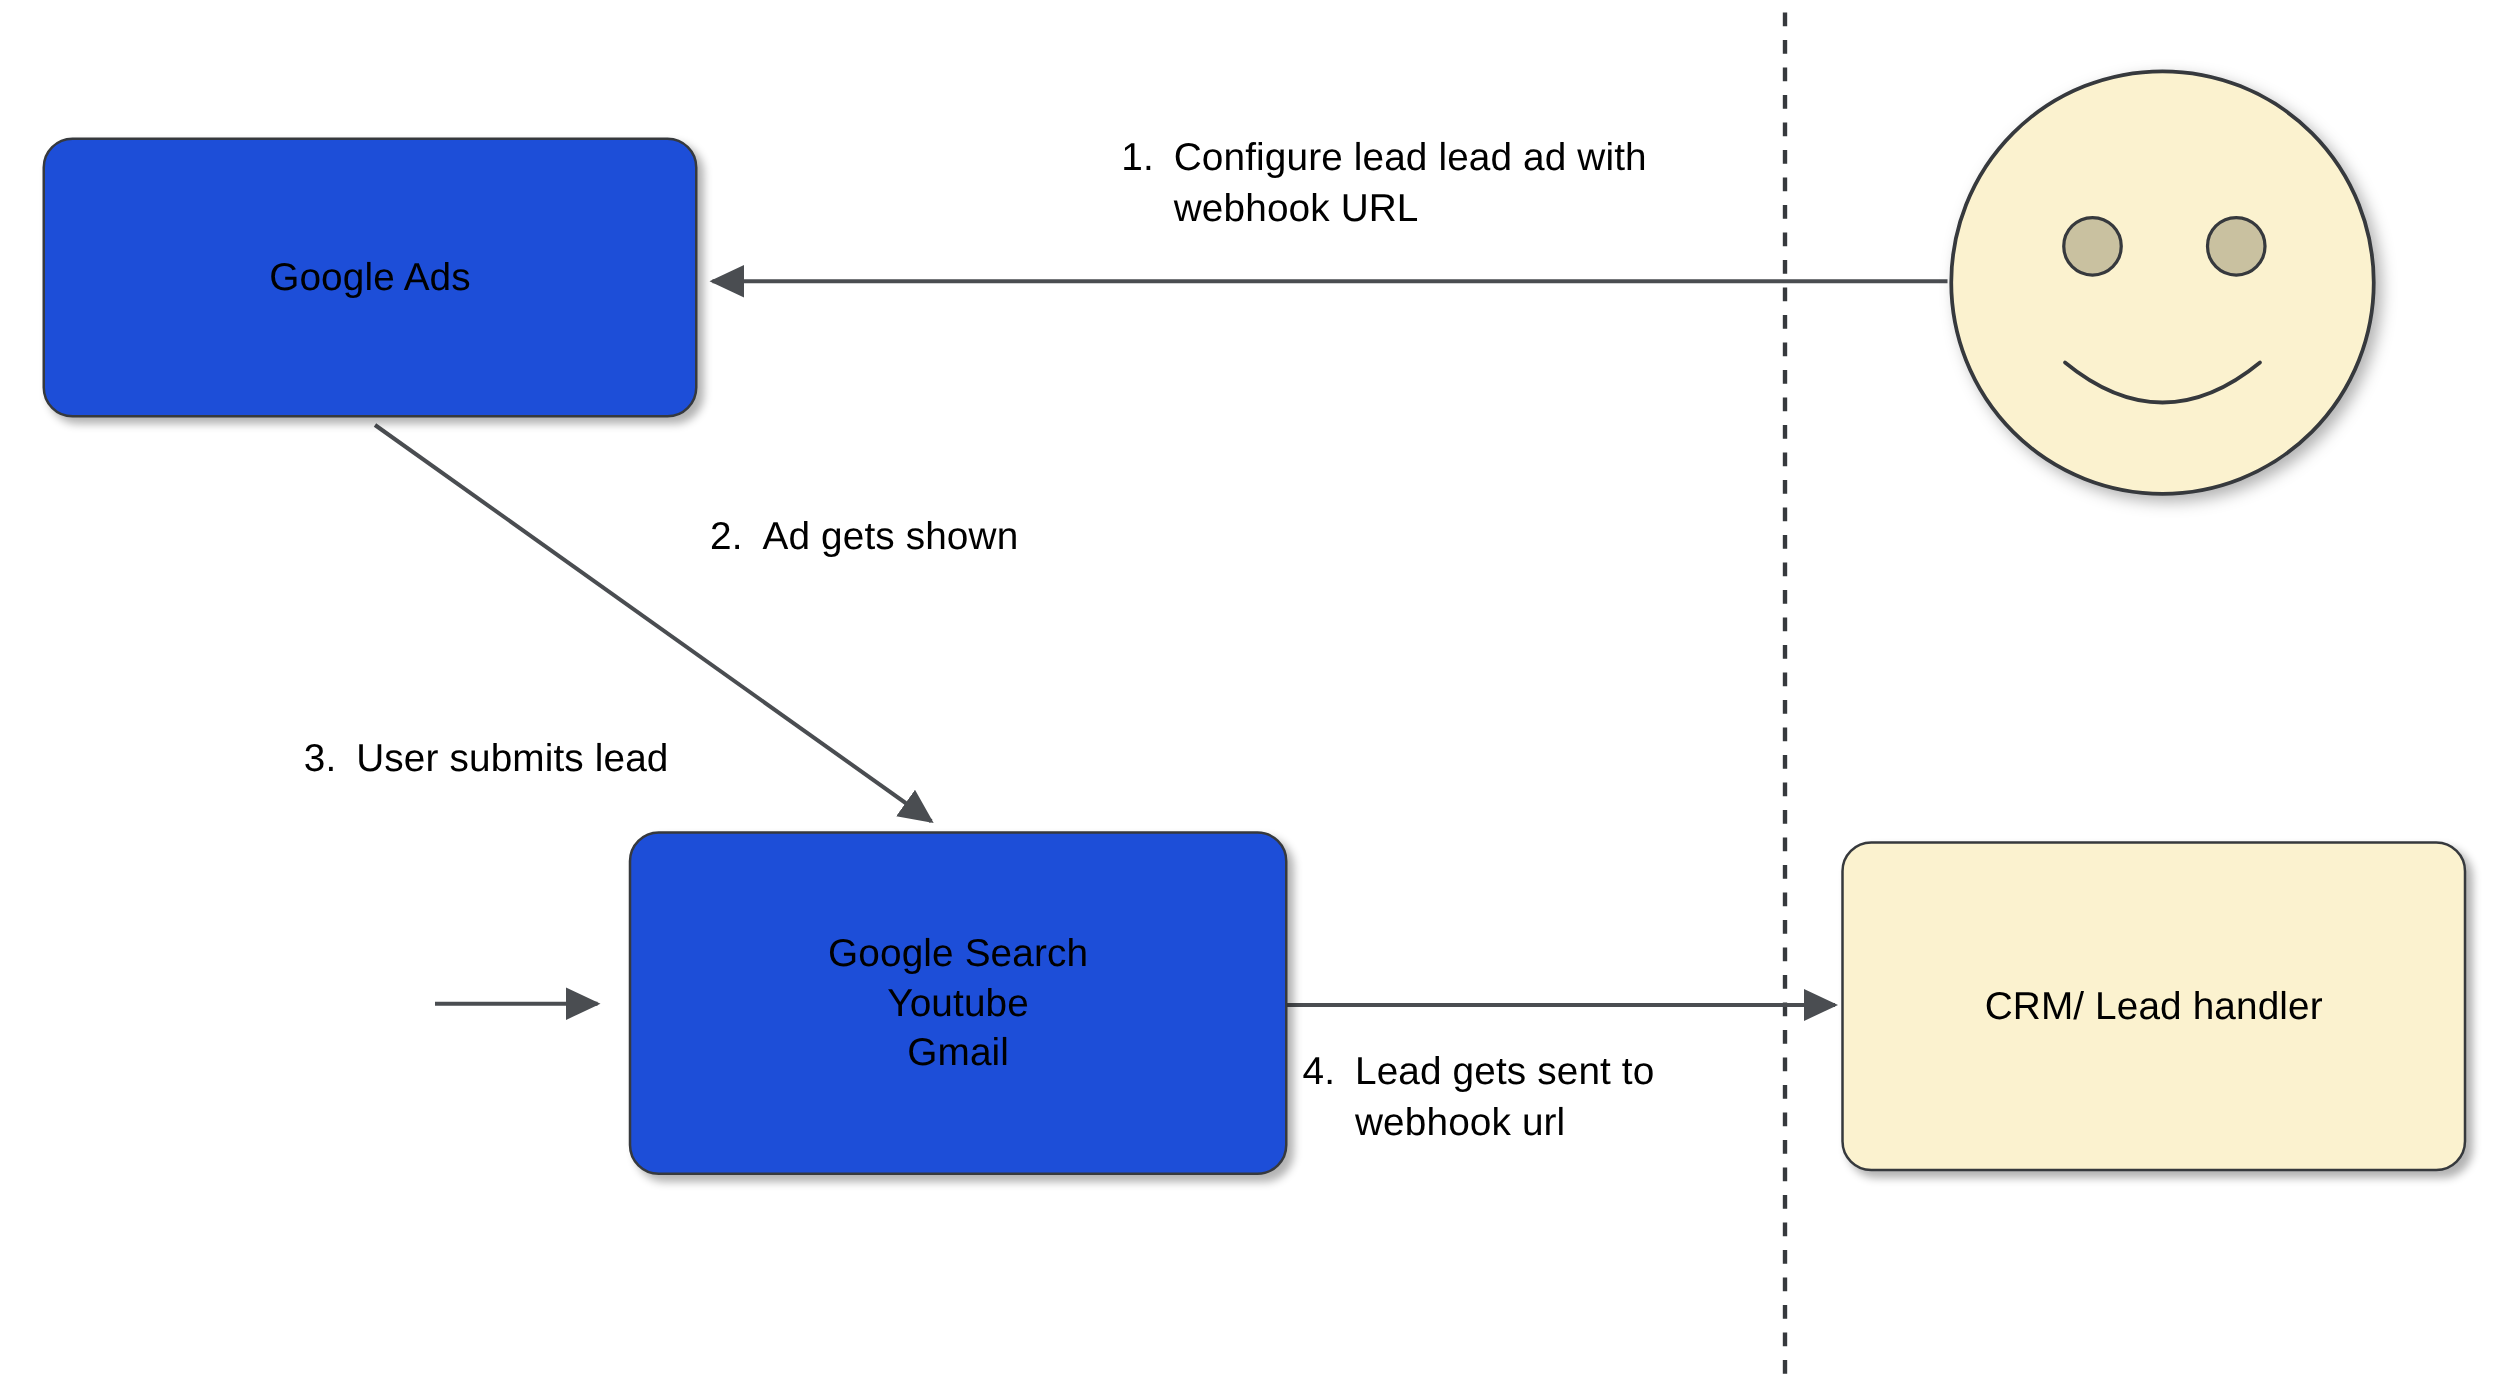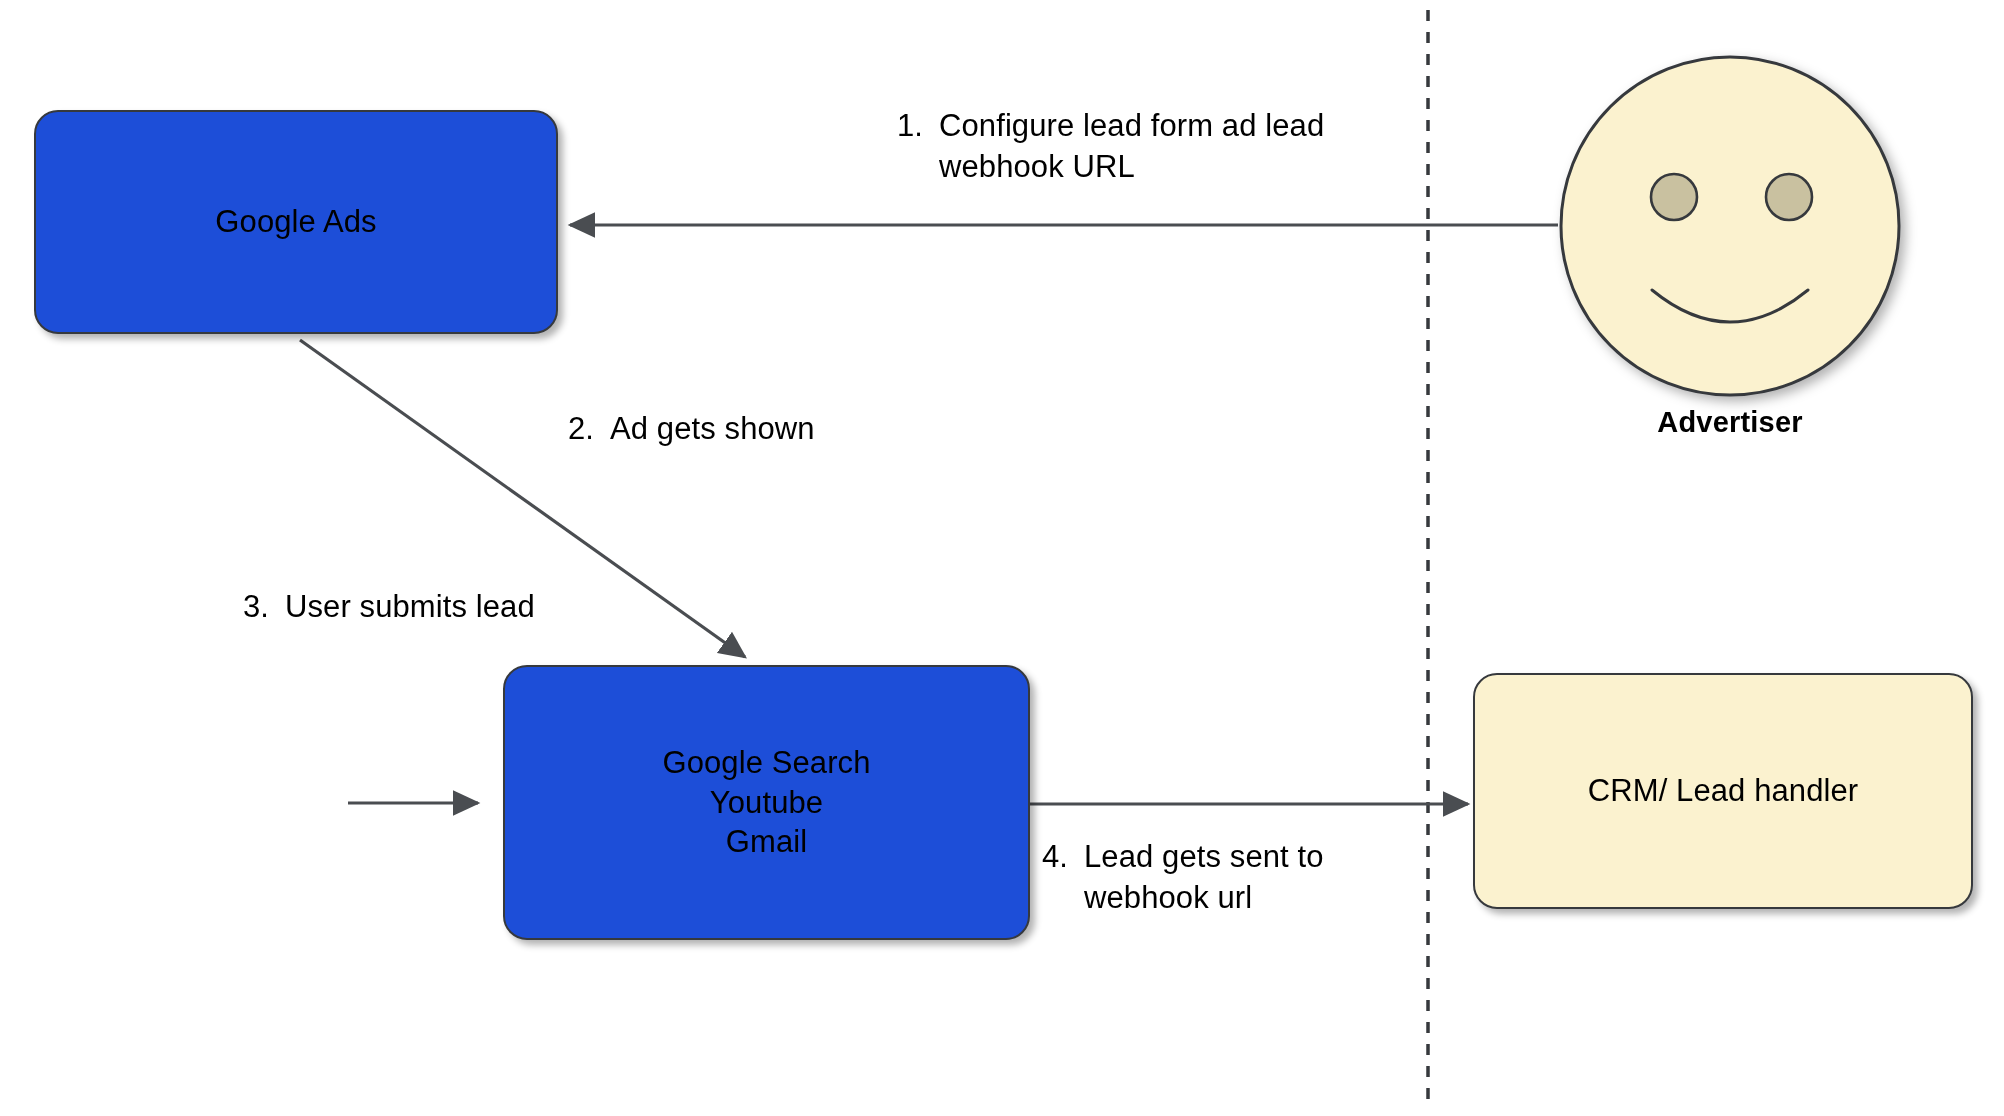--- a/index.html
+++ b/index.html
@@ -60,21 +60,21 @@
     left: 483px;
     top: 665px;
     width: 527px;
     height: 275px;
     margin-left: 20px;
   }
   #box-crm {
     left: 1473px;
     top: 673px;
     width: 500px;
-    height: 236px;
+    height: 264px;
   }
 
   
   .actor {
     position: absolute;
   }
   .actor-name {
     position: absolute;
     width: 100%;
     text-align: center;
@@ -156,27 +156,26 @@
     <span class="node-label">CRM/ Lead handler</span>
   </div>
 
   <div id="actor-advertiser" class="actor">
     <svg class="smiley-svg" viewBox="0 0 344 344" width="344" height="344" xmlns="http://www.w3.org/2000/svg">
       <circle cx="172" cy="172" r="169" fill="#fbf2cf" stroke="#36393d" stroke-width="3"></circle>
       <circle cx="116" cy="143" r="23" fill="#c9c1a0" stroke="#36393d" stroke-width="2.6"></circle>
       <circle cx="231" cy="143" r="23" fill="#c9c1a0" stroke="#36393d" stroke-width="2.6"></circle>
       <path d="M 94 236 Q 172 300 250 236" fill="none" stroke="#36393d" stroke-width="3" stroke-linecap="round"></path>
     </svg>
-    <div class="actor-name">Advertiser</div>
   </div>
 
 
   <div id="step-1" class="step-label">
     <span class="step-num">1.</span>
-    <span class="step-text">Configure lead form ad lead
+    <span class="step-text">Configure lead lead ad with
 webhook URL</span>
   </div>
 
   <div id="step-2" class="step-label">
     <span class="step-num">2.</span>
     <span class="step-text">Ad gets shown</span>
   </div>
 
   <div id="step-3" class="step-label">
     <span class="step-num">3.</span>

